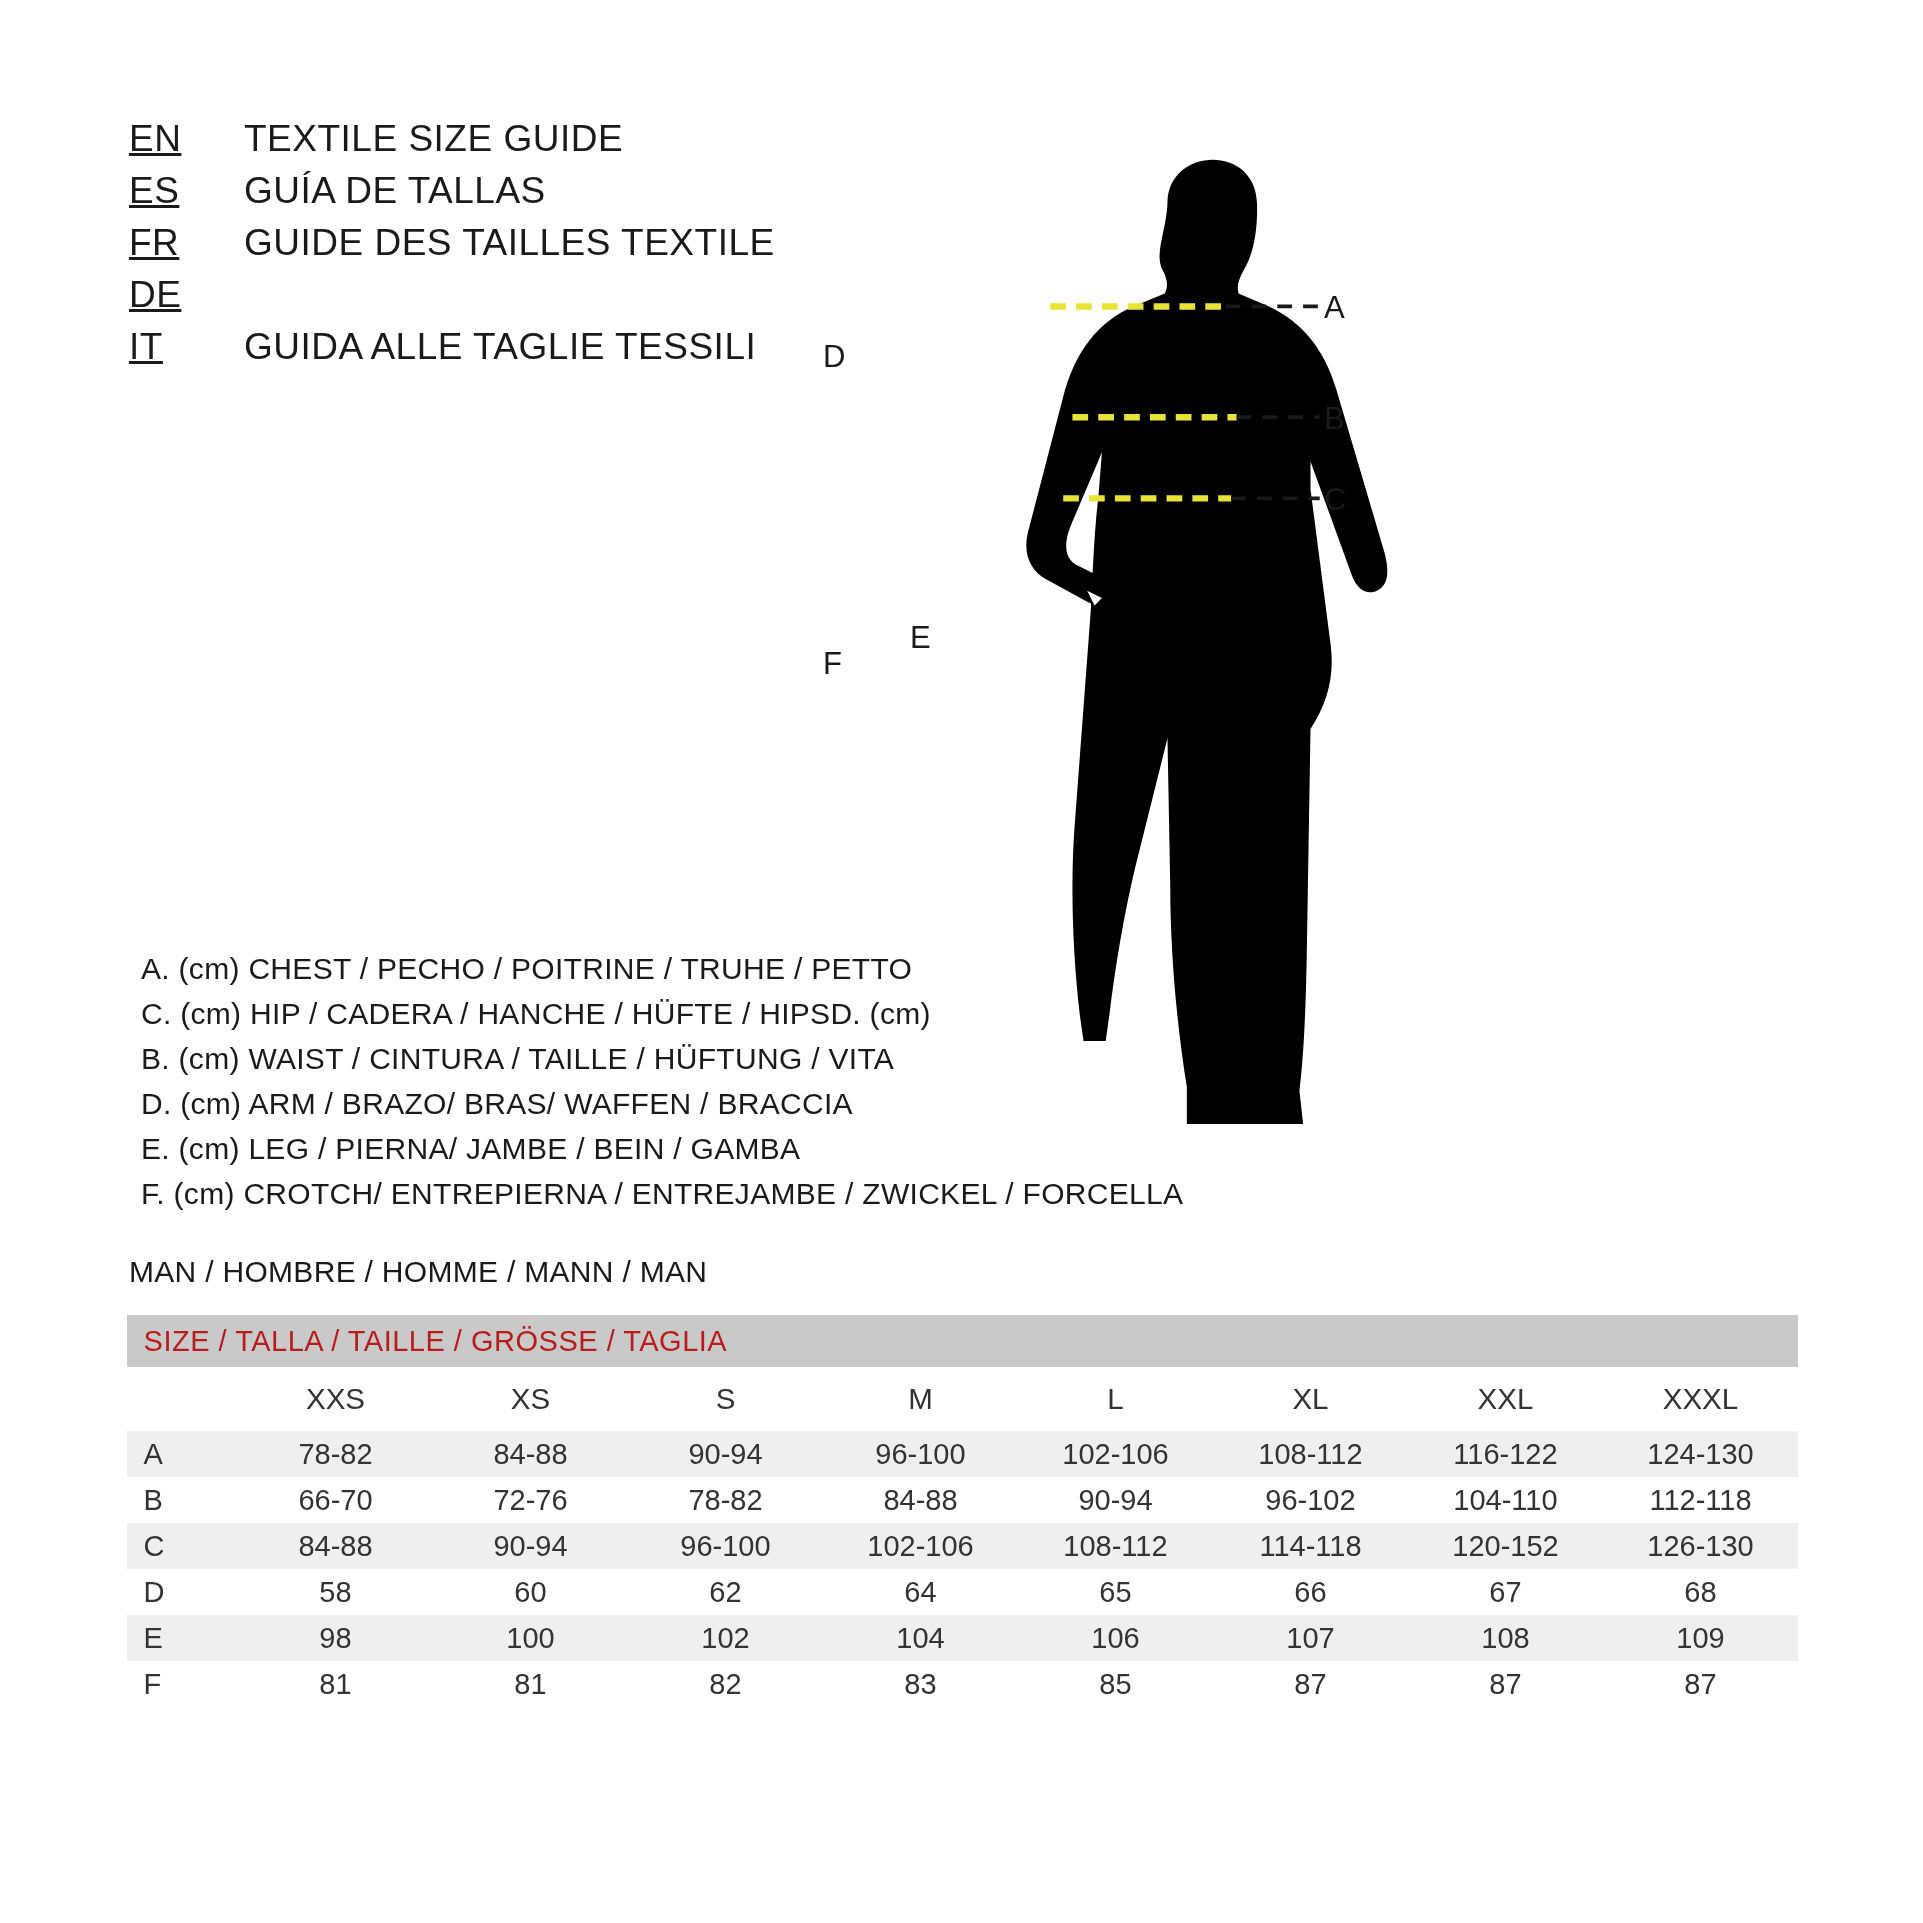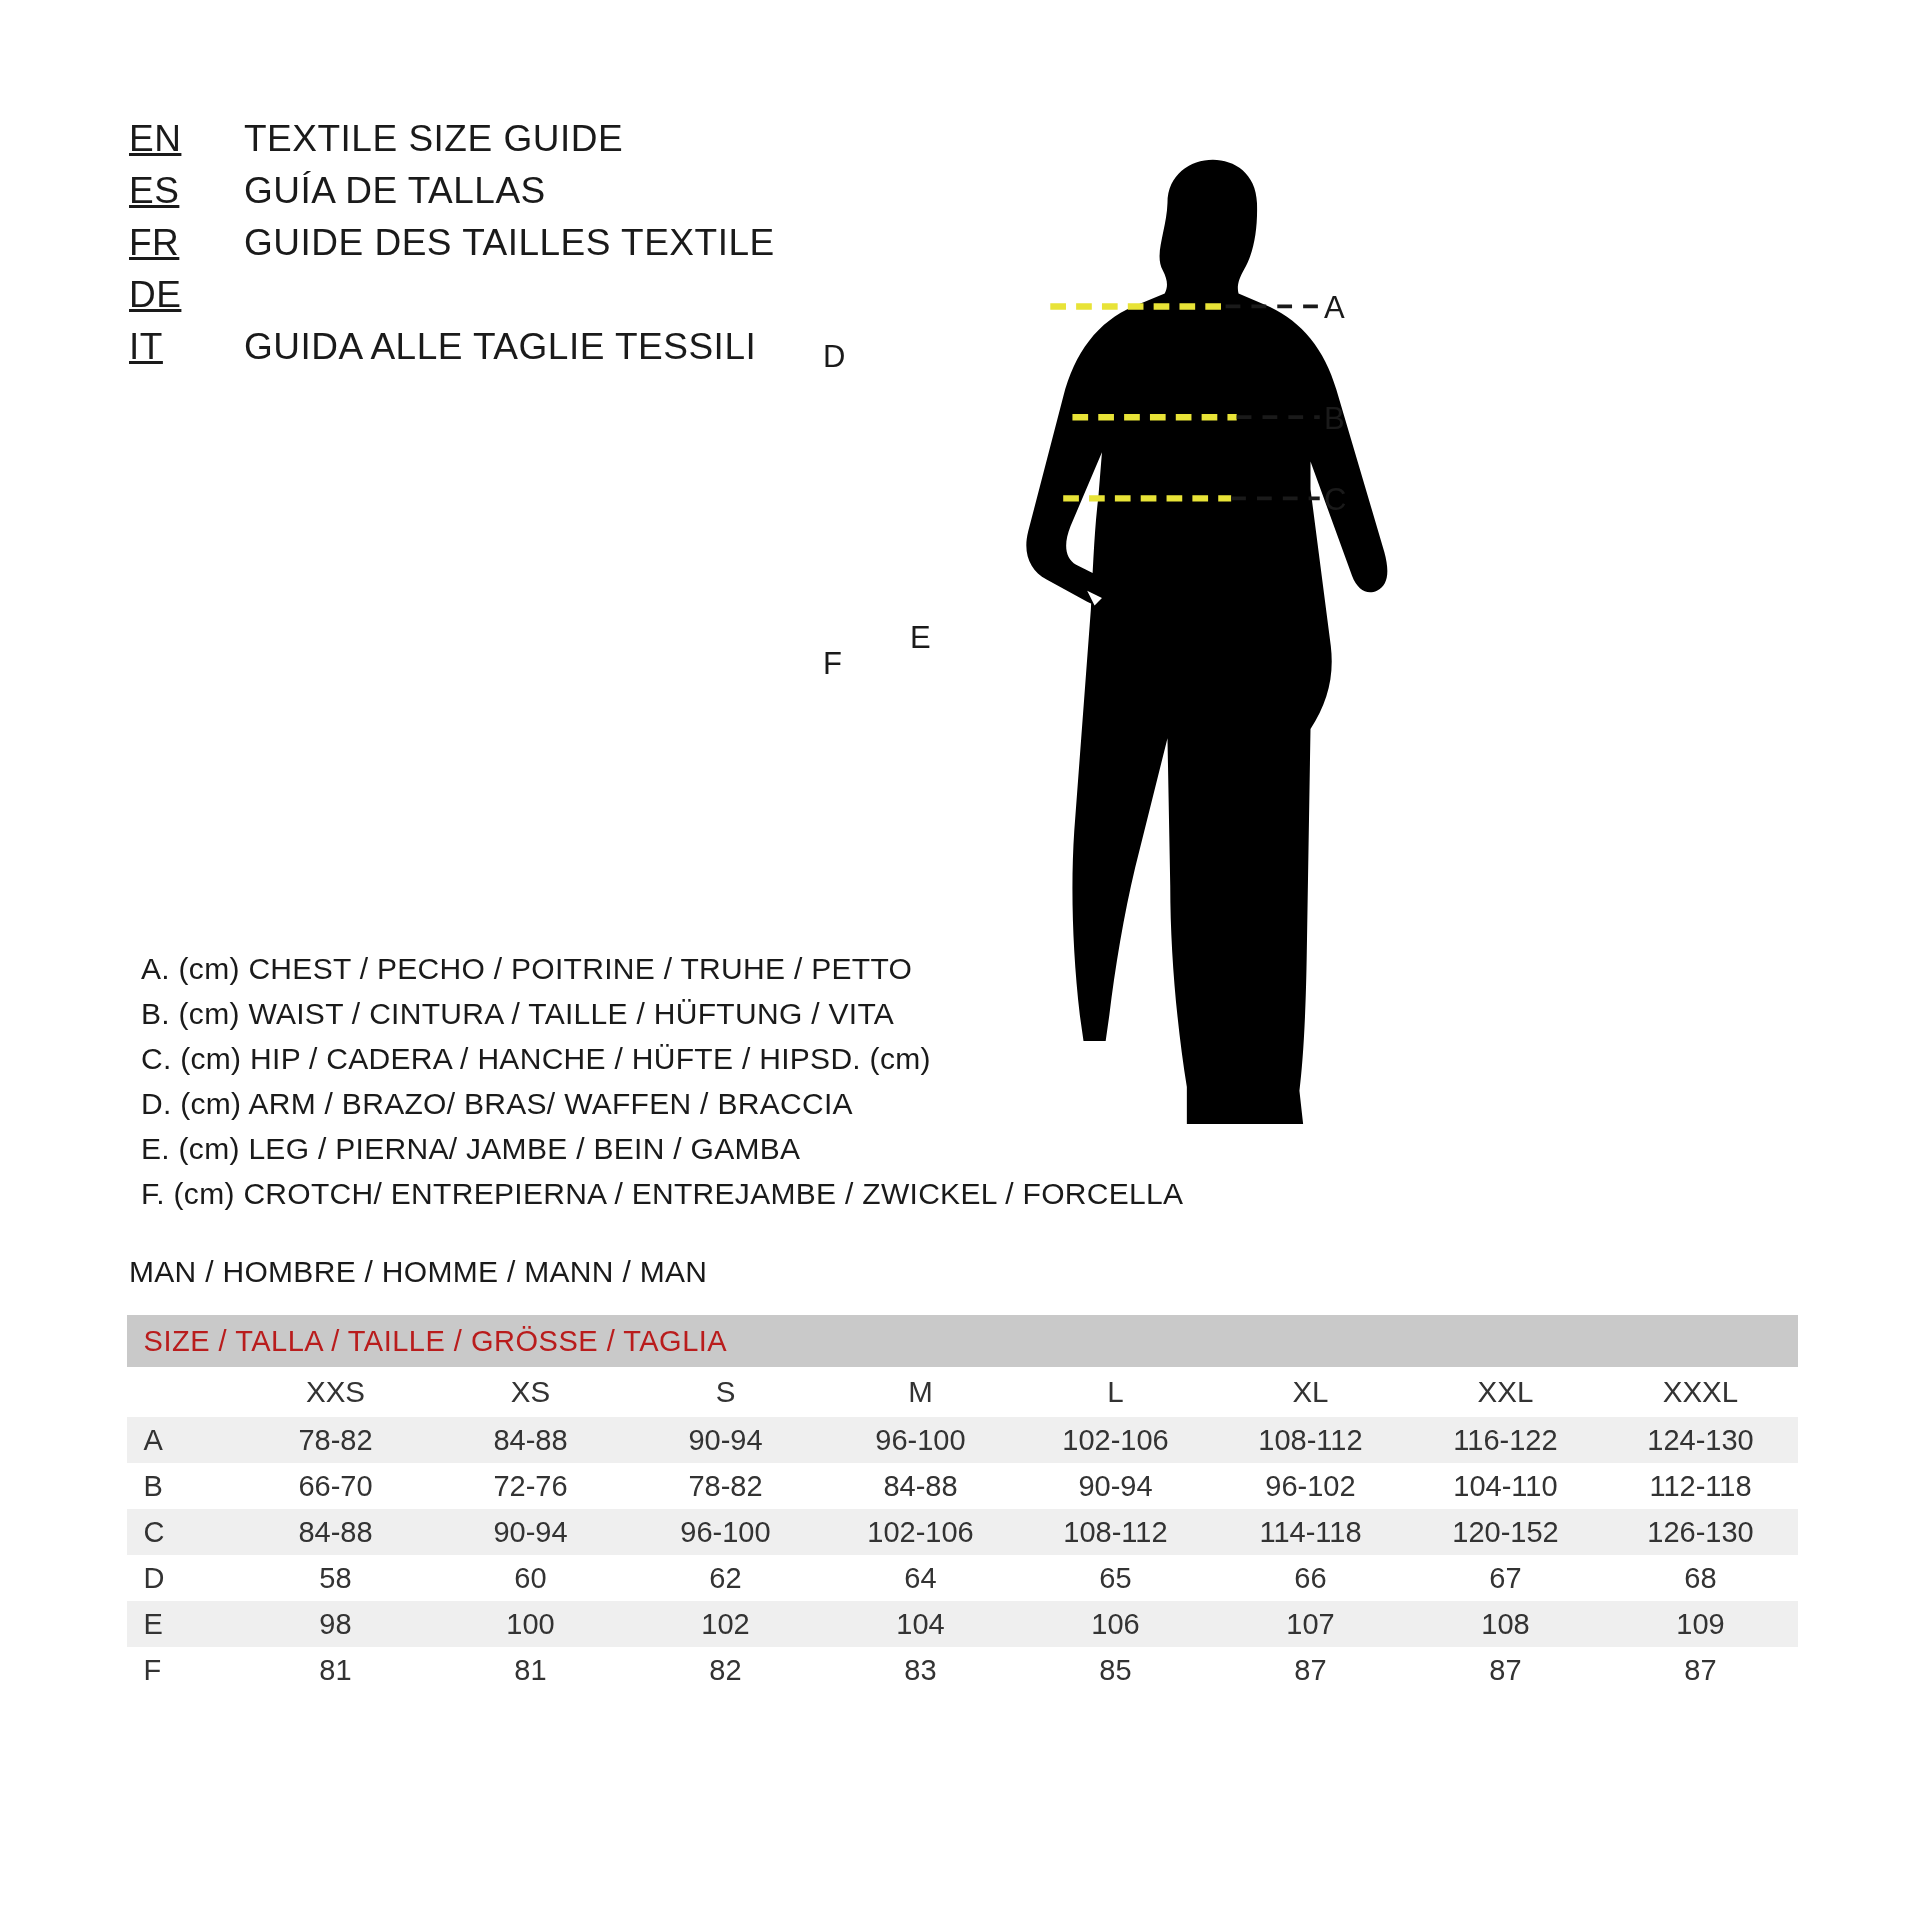--- a/index.html
+++ b/index.html
@@ -97,21 +97,21 @@
     background: #c9c9c9;
     text-align: left;
     padding-left: 16.6px;
     font-size: 29px;
     letter-spacing: 0.5px;
     height: 52px;
     color: #b91c1c;
   }
   #size-table tr.sizes-row td {
     background: #ffffff;
-    height: 50px;
+    height: 64px;
     font-size: 29.5px;
   }
   #size-table tr.band td {
     background: #efefef;
   }
   #size-table tr.plain td {
     background: #ffffff;
   }
   #size-table td.row-key {
     text-align: left;
@@ -141,22 +141,22 @@
     <span class="title-lang">DE</span>
   </div>
   <div class="title-row">
     <span class="title-lang">IT</span>
     <span class="title-text">GUIDA ALLE TAGLIE TESSILI</span>
   </div>
 </div>
 
 <div id="legend-block">
   <div class="legend-row">A. (cm) CHEST / PECHO / POITRINE / TRUHE / PETTO</div>
+  <div class="legend-row">C. (cm) HIP / CADERA / HANCHE / HÜFTE / HIPSD. (cm)</div>
   <div class="legend-row">B. (cm) WAIST / CINTURA / TAILLE / HÜFTUNG / VITA</div>
-  <div class="legend-row">C. (cm) HIP / CADERA / HANCHE / HÜFTE / HIPSD. (cm)</div>
   <div class="legend-row">D. (cm) ARM / BRAZO/ BRAS/ WAFFEN / BRACCIA</div>
   <div class="legend-row">E. (cm) LEG / PIERNA/ JAMBE / BEIN / GAMBA</div>
   <div class="legend-row">F. (cm) CROTCH/ ENTREPIERNA / ENTREJAMBE / ZWICKEL / FORCELLA</div>
 </div>
 <div id="gender-row">MAN / HOMBRE / HOMME / MANN / MAN</div>
 
 <div id="figure-area">
   <svg id="figure-svg" width="812" height="1108" viewBox="0 0 880 1200">
 
     <g>

